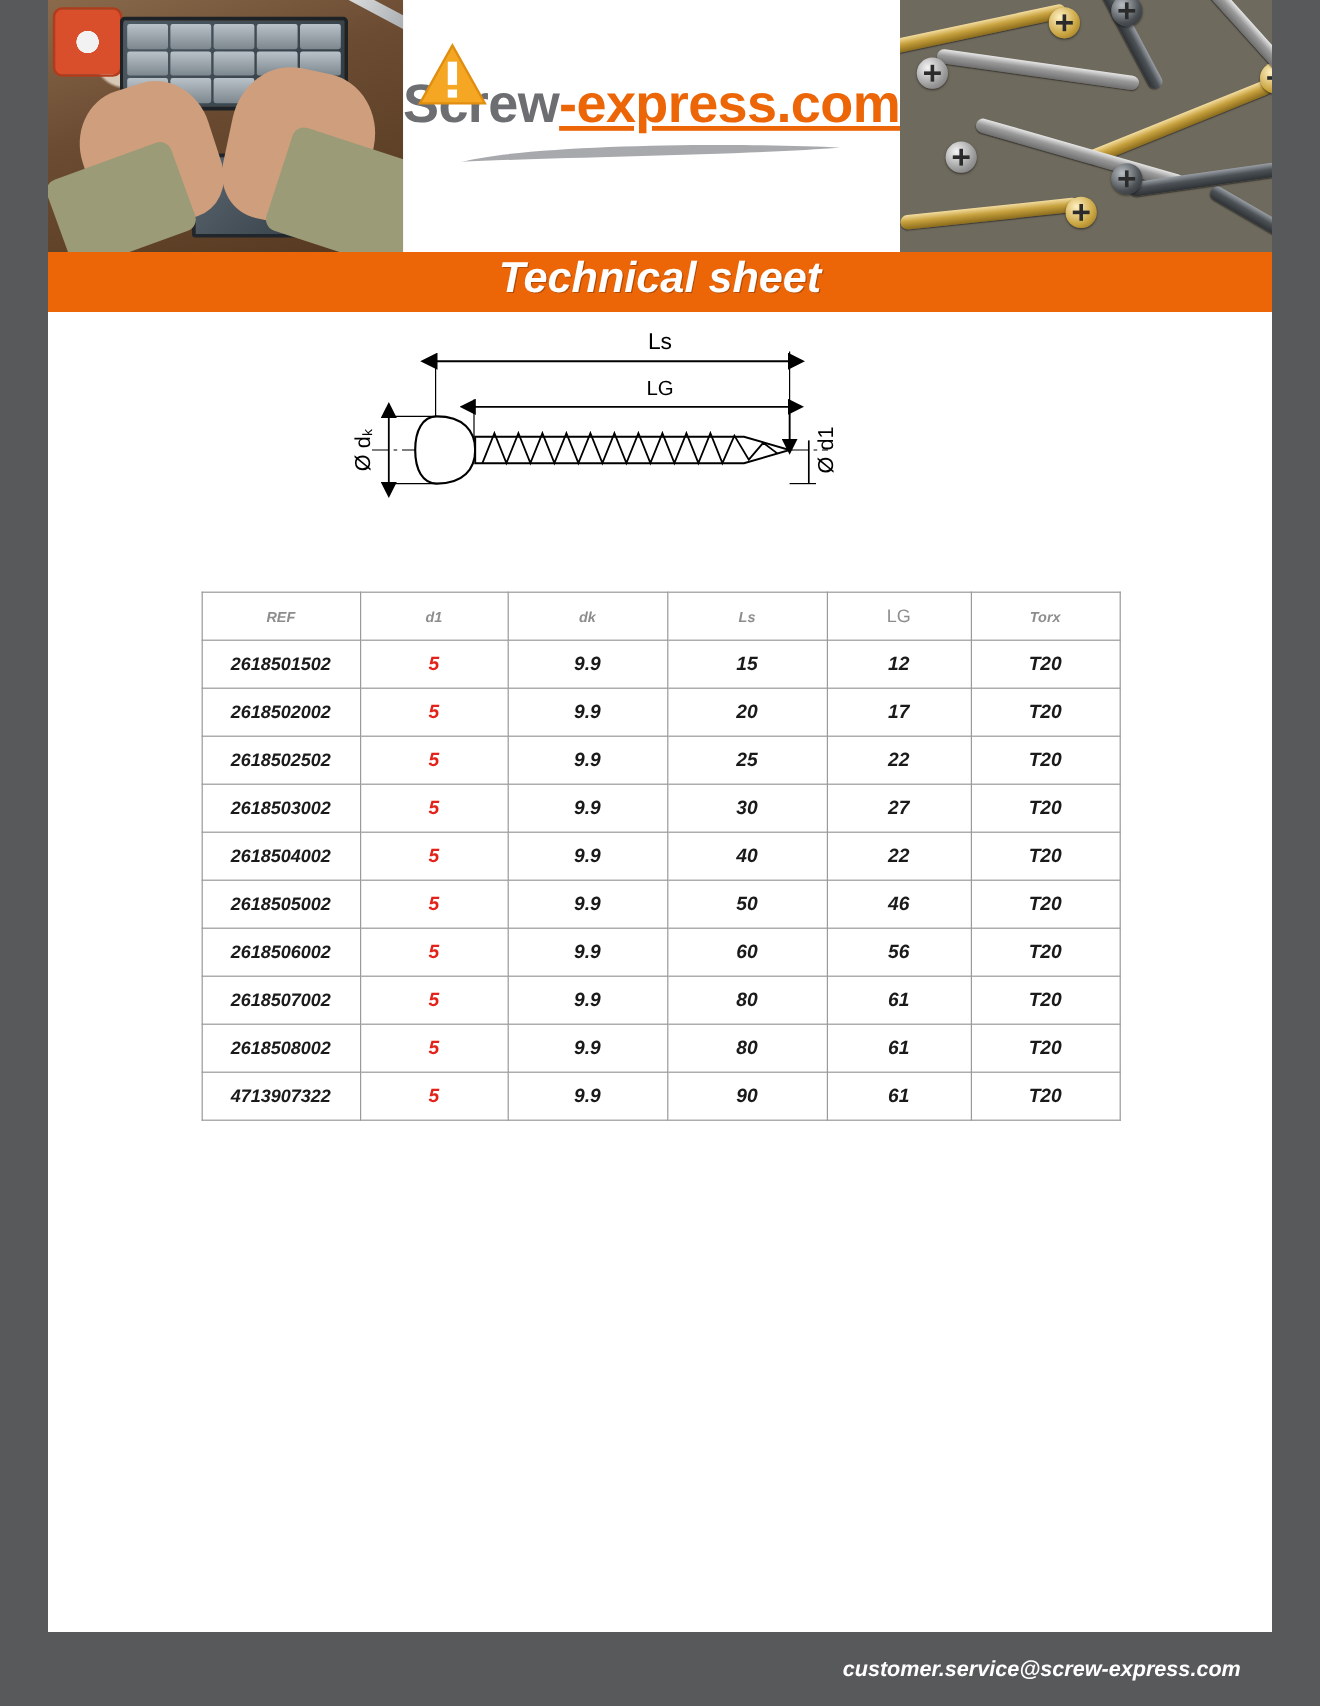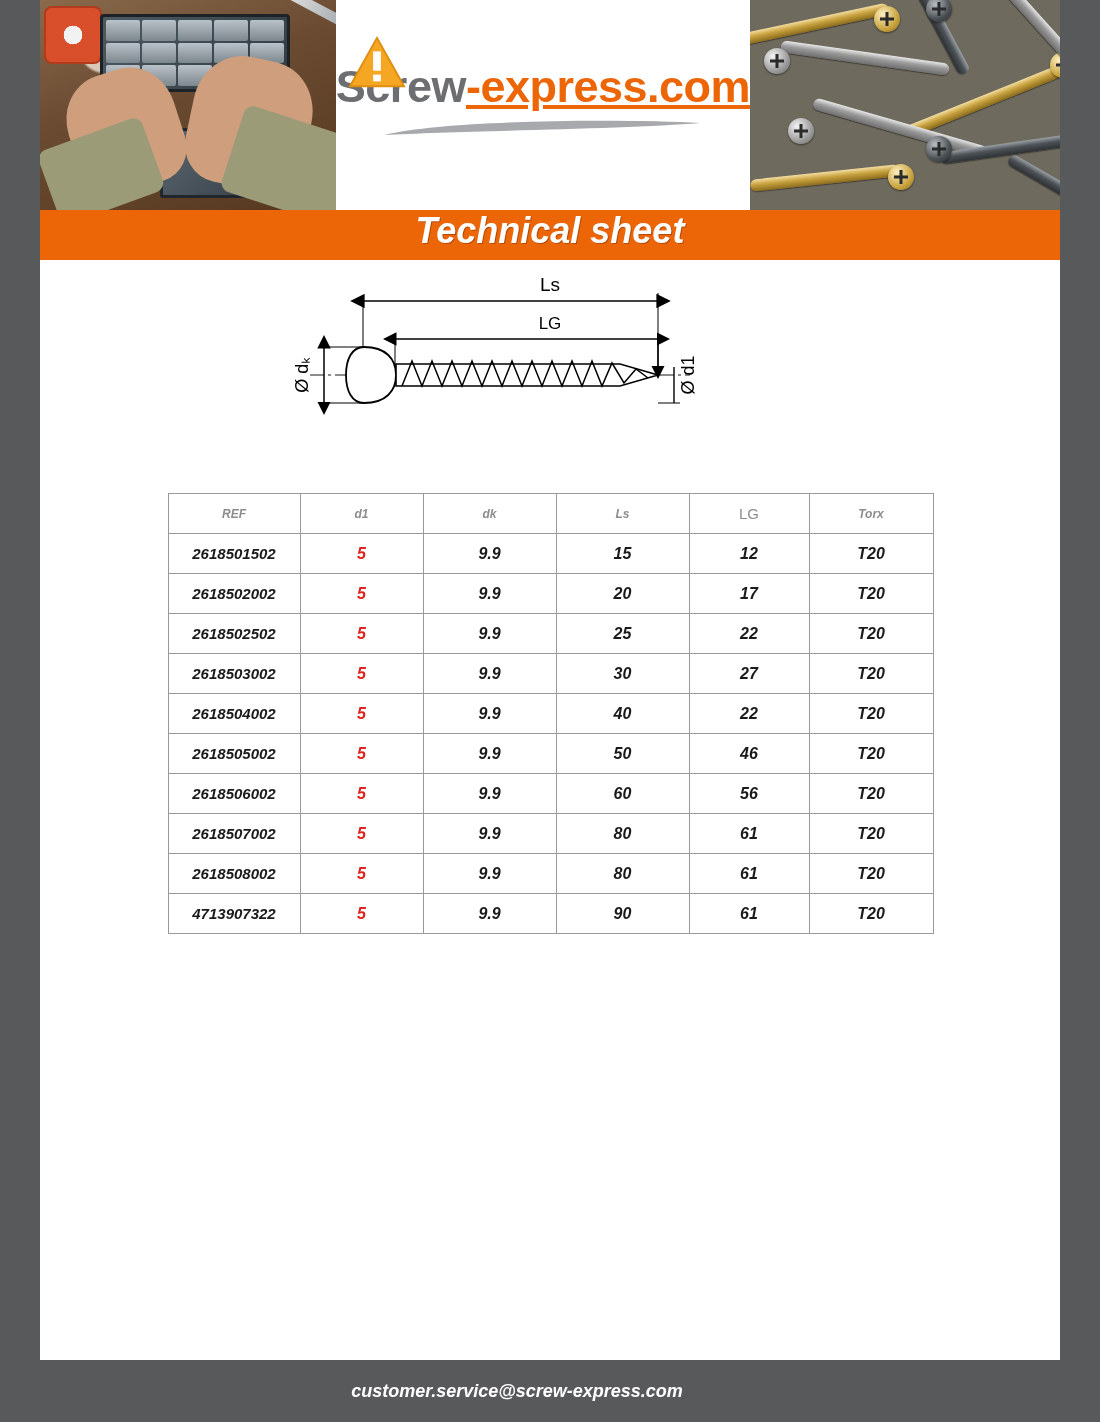--- a/index.html
+++ b/index.html
@@ -269,21 +269,21 @@
   
   .footer {
     position: absolute;
     left: 0;
     right: 0;
     bottom: 0;
     height: 62px;
     background: #58595b;
     display: flex;
     align-items: center;
-    justify-content: center;
+    justify-content: flex-end;
   }
   .footer-mail {
     color: #ffffff;
     font-size: 18px;
     font-weight: bold;
     font-style: italic;
     margin-right: 66px;
   }
 </style>
 </head>

